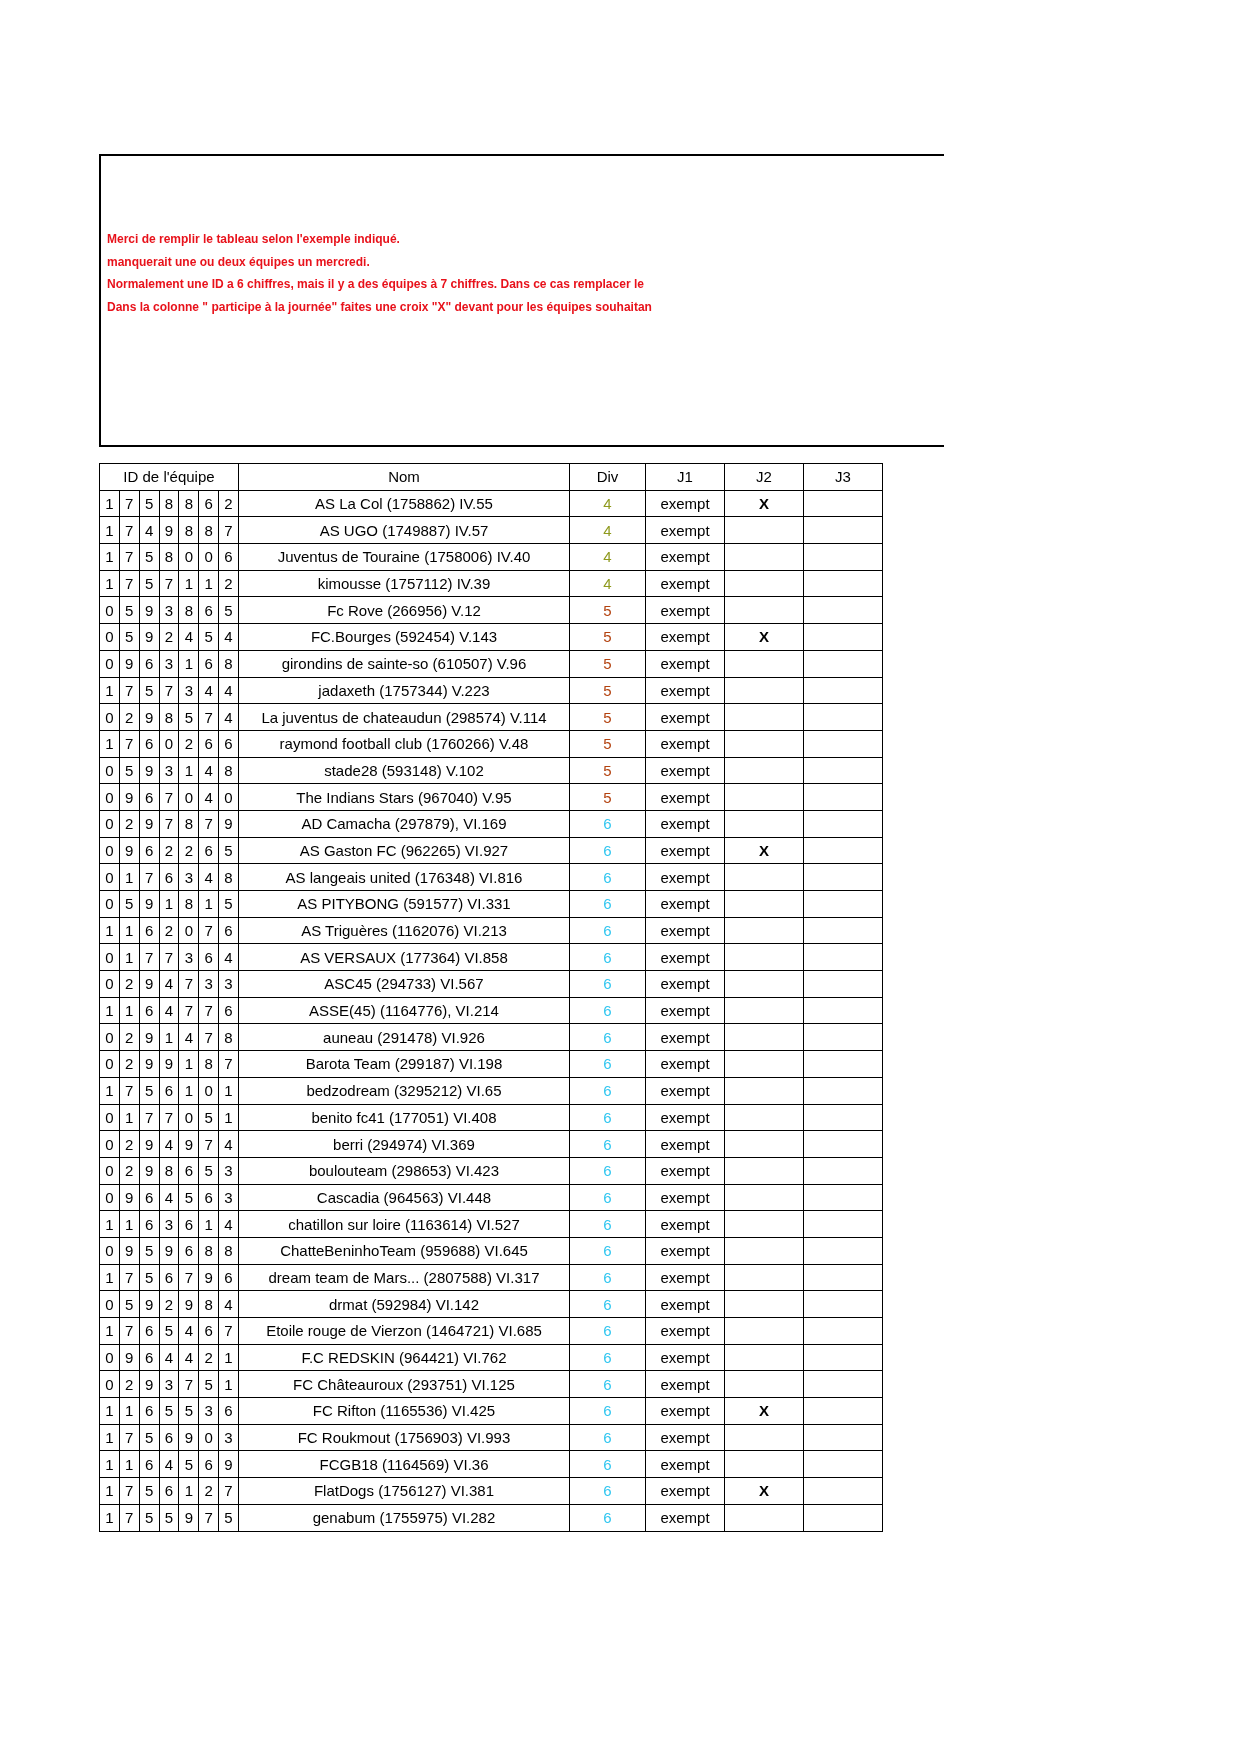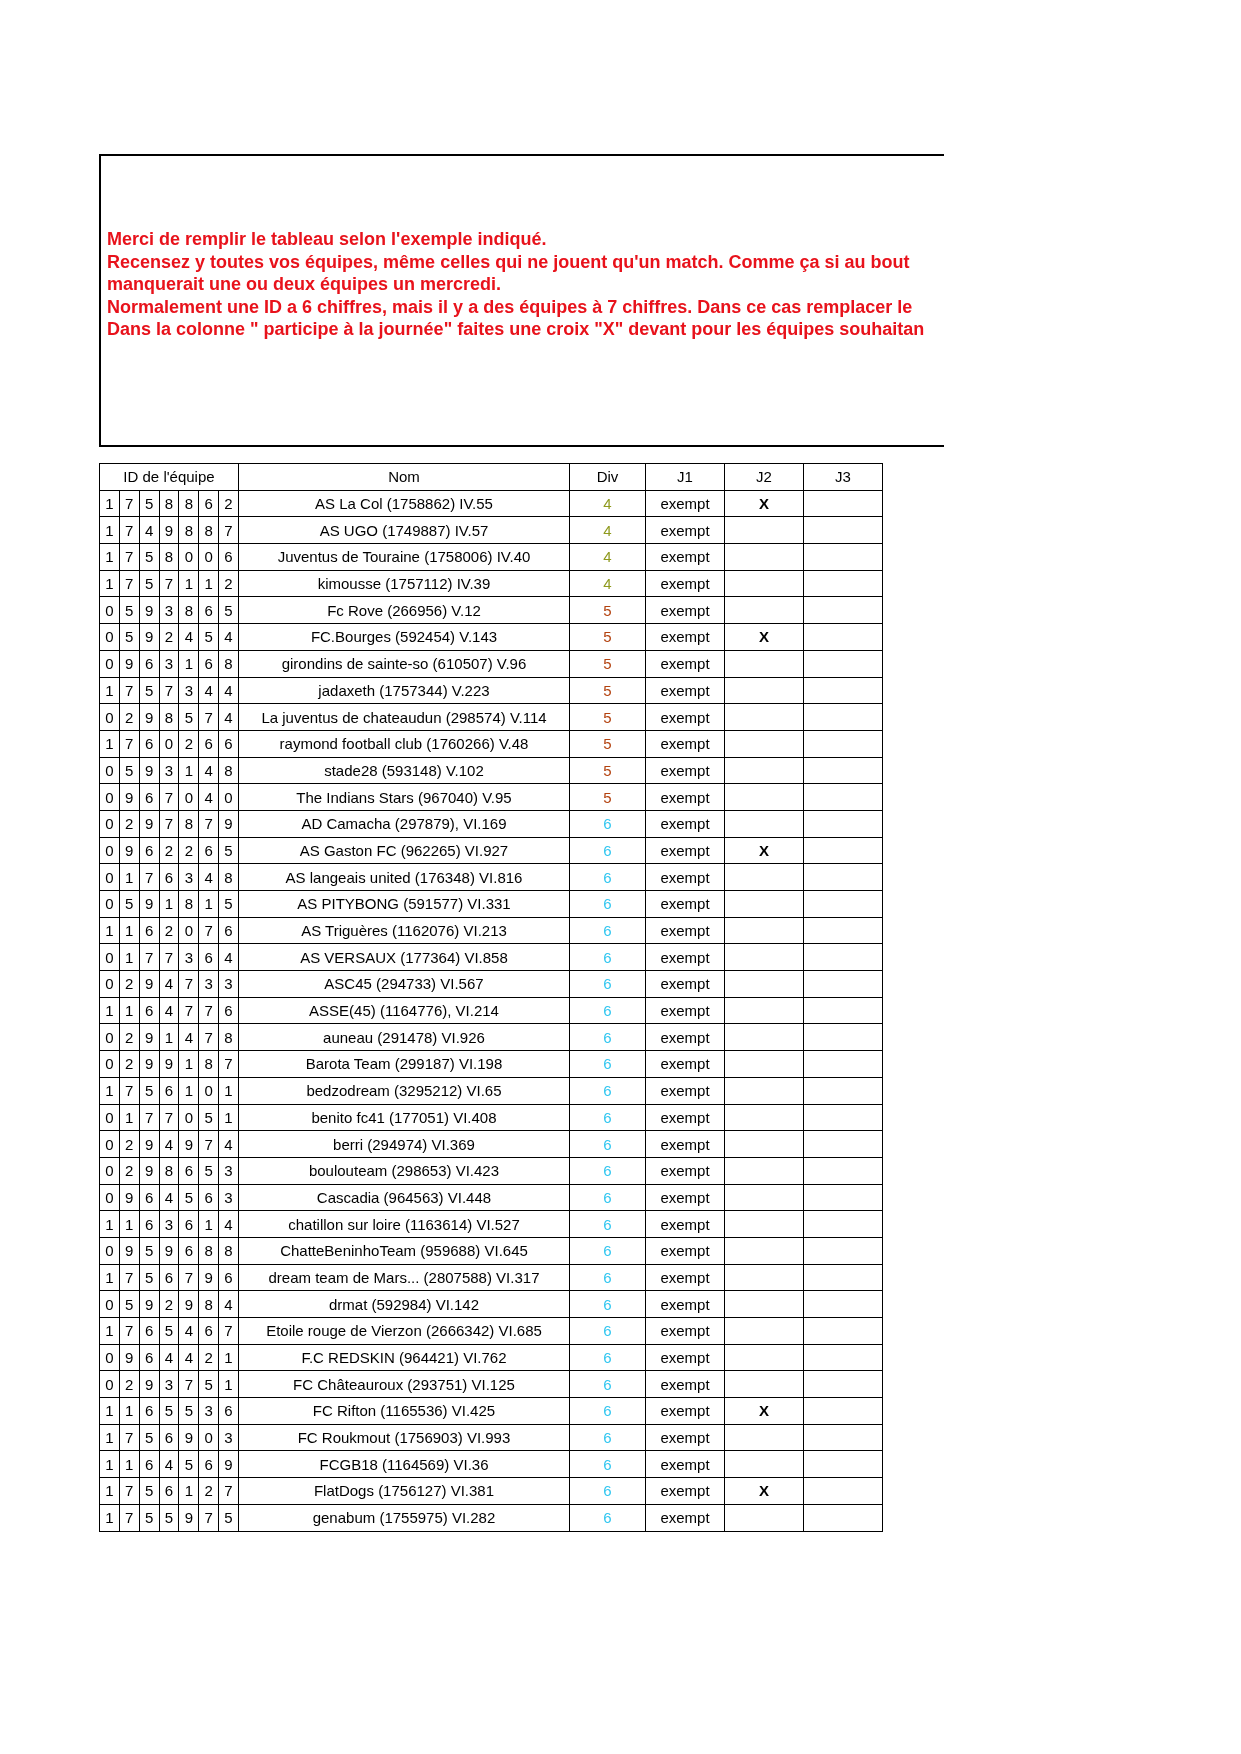--- a/index.html
+++ b/index.html
@@ -37,21 +37,21 @@
     box-sizing: border-box;
     overflow: hidden;
   }
   .notice-text {
     position: absolute;
     left: 6px;
     top: 72px;
     width: 1100px;
     color: #e8121b;
     font-weight: bold;
-    font-size: 18px;
+    font-size: 12px;
     line-height: 22.5px;
     white-space: nowrap;
   }
   .notice-text div { white-space: nowrap; }
 
   
   .sheet {
     position: absolute;
     left: 99px;
     top: 463px;
@@ -97,21 +97,20 @@
   td.j { font-size: 14.6px; }
 </style>
 </head>
 <body>
 
 <div class="page">
 
   <div class="notice-box">
     <div class="notice-text" id="notice-text" style="color: rgb(232, 18, 27);">
         <div>Merci de remplir le tableau selon l'exemple indiqué.</div>
-        <div>Recensez y toutes vos équipes, même celles qui ne jouent qu'un match. Comme ça si au bout</div>
         <div>manquerait une ou deux équipes un mercredi.</div>
         <div>Normalement une ID a 6 chiffres, mais il y a des équipes à 7 chiffres. Dans ce cas remplacer le</div>
         <div>Dans la colonne " participe à la journée" faites une croix "X" devant pour les équipes souhaitan</div>
       </div>
   </div>
 
   <div class="sheet">
     <table class="grid">
       <thead>
         <tr>
@@ -559,21 +558,21 @@
             <td class="j"></td>
           </tr>
           <tr>
             <td class="d">1</td>
             <td class="d">7</td>
             <td class="d">6</td>
             <td class="d">5</td>
             <td class="d">4</td>
             <td class="d">6</td>
             <td class="d">7</td>
-            <td class="name">Etoile rouge de Vierzon  (2666342) VI.685</td>
+            <td class="name">Etoile rouge de Vierzon  (1464721) VI.685</td>
             <td class="div" style="color: rgb(48, 198, 240);">6</td>
             <td class="j">exempt</td>
             <td class="j"></td>
             <td class="j"></td>
           </tr>
           <tr>
             <td class="d">0</td>
             <td class="d">9</td>
             <td class="d">6</td>
             <td class="d">4</td>

